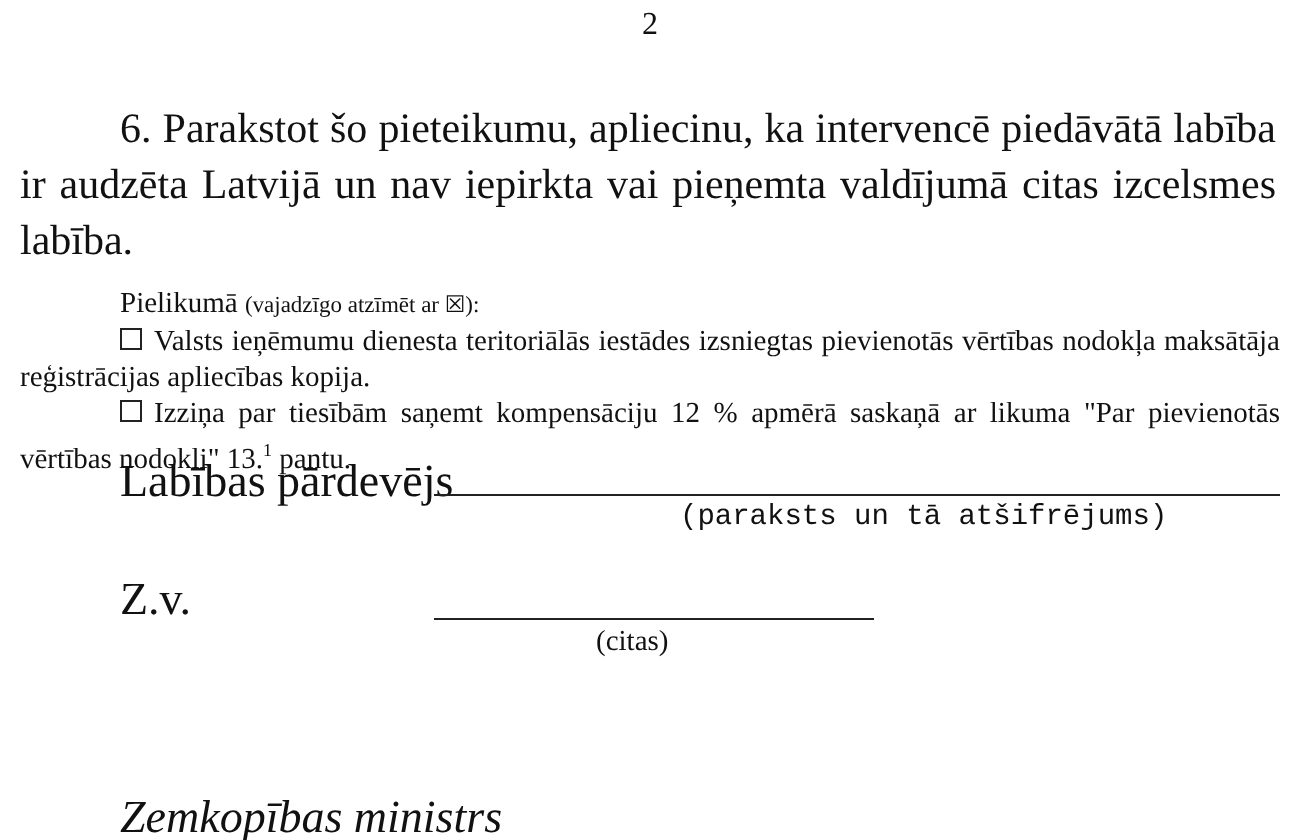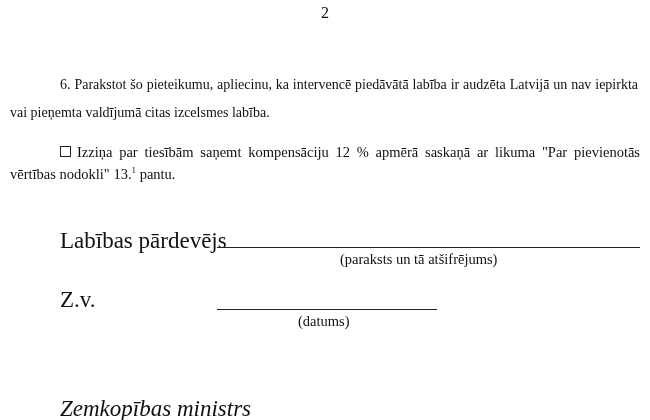--- a/index.html
+++ b/index.html
@@ -1,46 +1,53 @@
 <!DOCTYPE html>
 <html><head>
 <meta charset="utf-8">
 <style>
   html, body { margin:0; padding:0; background:#ffffff; }
   body { width:650px; height:420px; position:relative; overflow:hidden;
          font-family:"Liberation Serif", "DejaVu Serif", serif; color:#111; }
   .abs { position:absolute; white-space:nowrap; }
   .page-num { left:0; width:650px; text-align:center; top:4px; font-size:16px; }
-  .p6 { left:10px; top:71px; width:628px; font-size:14px; line-height:28px;
+  .p6 { left:10px; top:50px; width:628px; font-size:21px; line-height:28px;
         text-align:justify; text-indent:50px; white-space:normal; }
   .annex { left:10px; top:143px; width:630px; font-size:14.5px; line-height:18px; white-space:normal; }
   .annex .title { text-indent:50px; }
   .annex .small { font-size:11.5px; }
   .annex .item { text-align:justify; text-indent:50px; }
   .box { display:inline-block; width:9px; height:9px; border:1px solid #222; margin-right:6px; vertical-align:0px; }
   .sig-label { font-size:23px; }
   .line { position:absolute; border-top:1px solid #222; height:0; }
   .caption { font-size:14.5px; }
   sup { font-size:9px; }
 </style>
 </head>
 <body>
 
 <div class="abs page-num">2</div>
 
 <div class="abs p6">6. Parakstot šo pieteikumu, apliecinu, ka intervencē piedāvātā labība ir audzēta Latvijā un nav iepirkta vai pieņemta valdījumā citas izcelsmes labība.</div>
 
 <div class="abs annex">
+  <div class="title">
+    <span>Pielikumā</span>
+    <span class="small">(vajadzīgo atzīmēt ar ☒):</span>
+  </div>
+  <div class="item">
+    <span class="box"></span><span>Valsts ieņēmumu dienesta teritoriālās iestādes izsniegtas pievienotās vērtības nodokļa maksātāja reģistrācijas apliecības kopija.</span>
+  </div>
   <div class="item">
     <span class="box"></span><span>Izziņa par tiesībām saņemt kompensāciju 12 % apmērā saskaņā ar likuma "Par pievienotās vērtības nodokli" 13.</span><sup>1</sup><span> pantu.</span>
   </div>
 </div>
 
 <div class="abs sig-label" style="left:60px; top:228px;">Labības pārdevējs</div>
 <div class="line" style="left:217px; top:247px; width:423px;"></div>
-<div class="abs caption" style="left:340px; top:251px;">(paraksts un tā atšifrējums)</div>
+<div class="abs caption" style="left:340px; top:251px;font-family:Liberation Mono, monospace;">(paraksts un tā atšifrējums)</div>
 
 <div class="abs sig-label" style="left:60px; top:287px;font-family:Liberation Serif, serif;">Z.v.</div>
 <div class="line" style="left:217px; top:309px; width:220px;"></div>
-<div class="abs caption" style="left:298px; top:313px;">(datums)</div>
+<div class="abs caption" style="left:298px; top:313px;">(citas)</div>
 
 <div class="abs sig-label" style="left:60px; top:396px;font-style:italic;">Zemkopības ministrs</div>
 <div class="abs sig-label" style="left:453px; top:396px;margin-top:34px;">M.Roze</div>
 
 </body></html>

